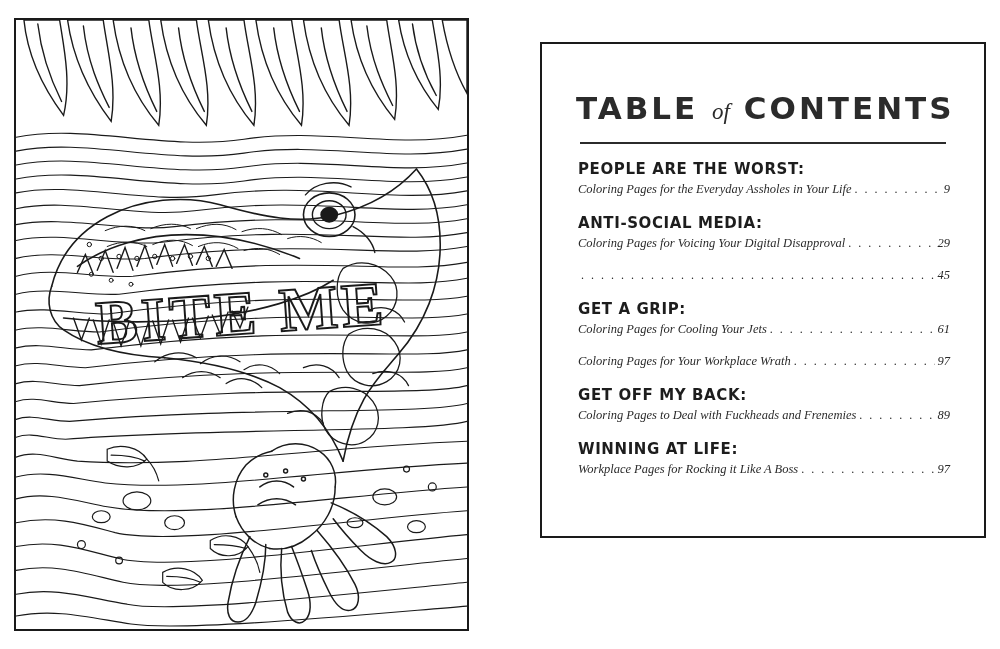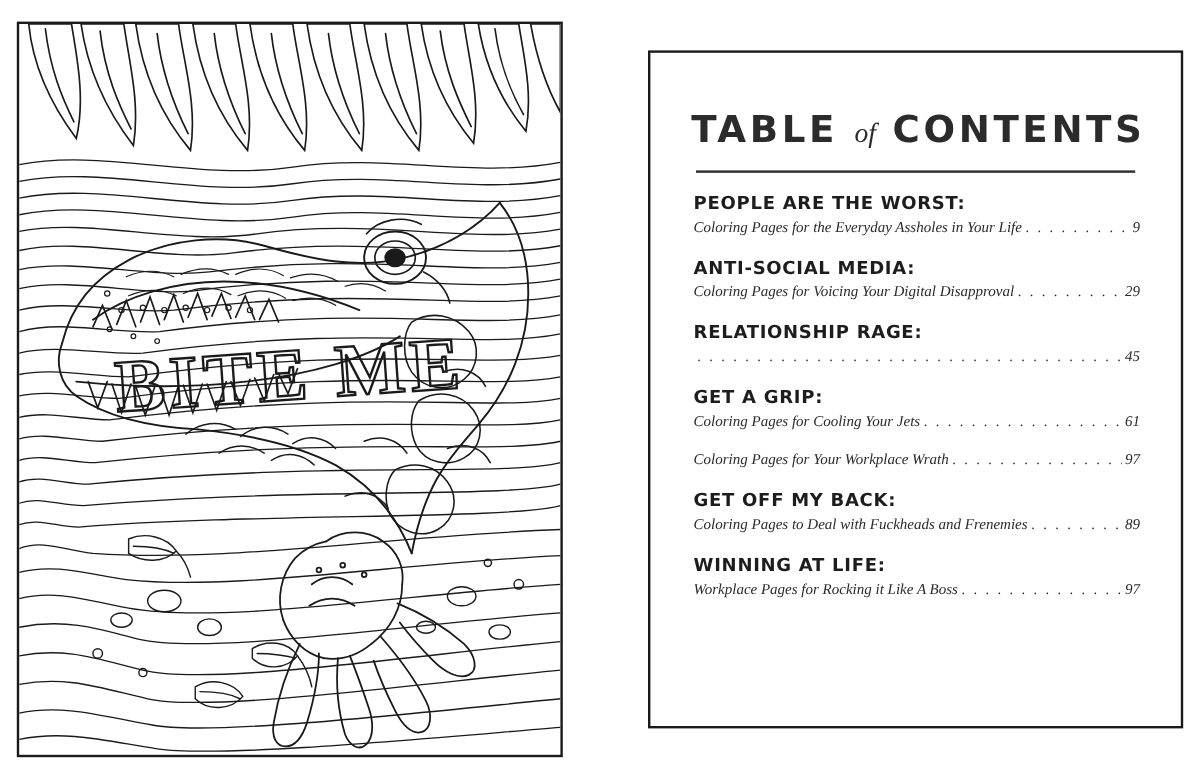--- a/index.html
+++ b/index.html
@@ -59,21 +59,21 @@
     pointer-events: none;
     white-space: pre;
   }
 
   
   .page-right {
     position: absolute;
     left: 540px;
     top: 42px;
     width: 446px;
-    height: 565px;
+    height: 496px;
     border: 2px solid #1a1a1a;
     background: #ffffff;
     box-sizing: border-box;
     padding: 40px 34px 20px 34px;
   }
   .toc-title {
     text-align: center;
     font-family: "DejaVu Sans", sans-serif;
     font-weight: 700;
     font-size: 31px;
@@ -348,21 +348,20 @@
       </li>
       <li class="toc-entry">
         <div class="entry-title">ANTI-SOCIAL MEDIA:</div>
         <div class="entry-sub-row">
           <span class="entry-sub">Coloring Pages for Voicing Your Digital Disapproval</span>
           <span class="entry-dots">. . . . . . . . . . . . . . . . . . . . . . . . . . . . . . . . . . . . . . . . . . . . . . . . .</span>
           <span class="entry-page">29</span>
         </div>
       </li>
       <li class="toc-entry">
-        <div class="entry-title">RELATIONSHIP RAGE:</div>
         <div class="entry-sub-row">
           <span class="entry-dots">. . . . . . . . . . . . . . . . . . . . . . . . . . . . . . . . . . . . . . . . . . . . . . . . .</span>
           <span class="entry-page">45</span>
         </div>
       </li>
       <li class="toc-entry">
         <div class="entry-title">GET A GRIP:</div>
         <div class="entry-sub-row">
           <span class="entry-sub">Coloring Pages for Cooling Your Jets</span>
           <span class="entry-dots">. . . . . . . . . . . . . . . . . . . . . . . . . . . . . . . . . . . . . . . . . . . . . . . . .</span>

